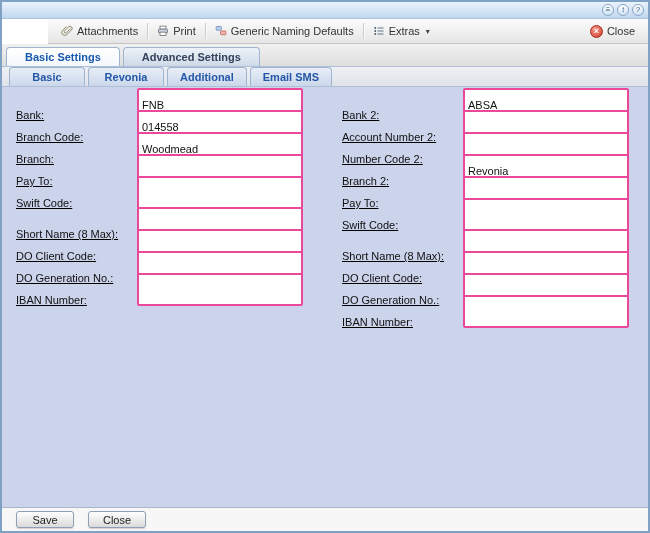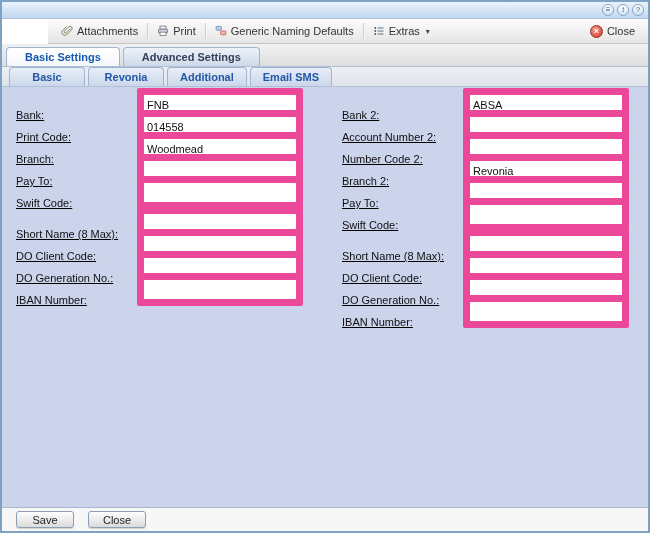--- a/index.html
+++ b/index.html
@@ -96,21 +96,21 @@
     padding:17px 8px 0 14px;
     display:flex; overflow:hidden;
   }
   .fcol { width:288px; flex:none; }
   .fcol + .fcol { margin-left:38px; }
   .frow { display:flex; align-items:flex-end; height:17px; margin-bottom:5px;text-decoration:underline; }
   .frow.gap { margin-top:14px; }
   .flabel { width:121px; flex:none; font-size:11px; color:#101010; }
   .finput {
     width:166px; height:33px; flex:none;
-    border:7px solid #ec4899; border-radius:2px;
+    border:2px solid #ec4899; border-radius:2px;
     background:#fff; padding:0 3px;
     font:11px "Liberation Sans", sans-serif; color:#111;
   }
   
   .footer {
     height:24px; flex:none;
     background:#f7f7f7;
     border-top:1px solid #aab6cc;
     display:flex; align-items:center;
     padding-left:14px; gap:14px;
@@ -199,21 +199,21 @@
   </div>
 
   <div class="content">
 
     <div class="fcol">
       <div class="frow">
         <label class="flabel">Bank:</label>
         <input class="finput" value="FNB" style="">
       </div>
       <div class="frow">
-        <label class="flabel">Print Code:</label>
+        <label class="flabel">Branch Code:</label>
         <input class="finput" value="014558" style="">
       </div>
       <div class="frow">
         <label class="flabel">Branch:</label>
         <input class="finput" value="Woodmead" style="">
       </div>
       <div class="frow">
         <label class="flabel">Pay To:</label>
         <input class="finput" value="" style="">
       </div>

